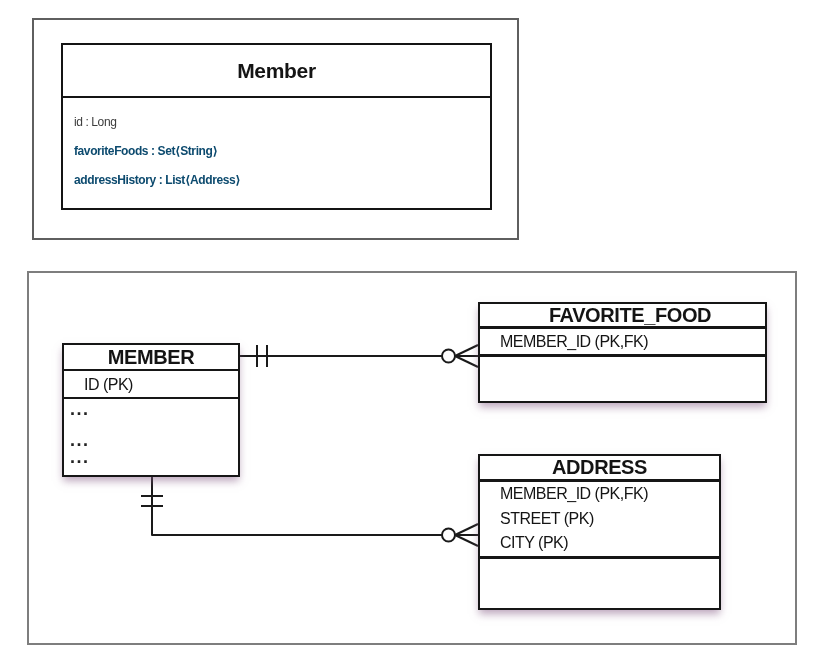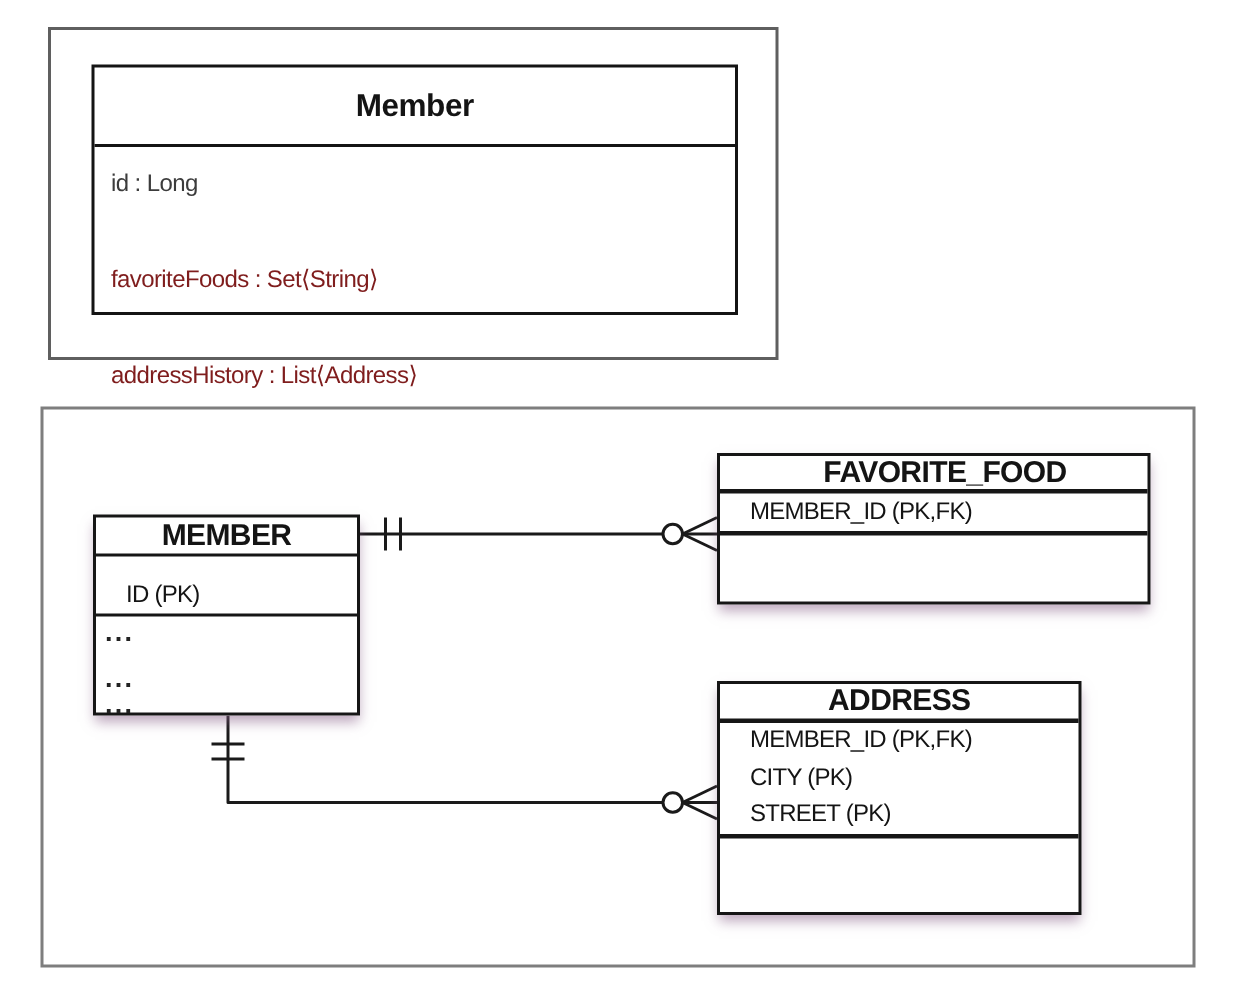--- a/index.html
+++ b/index.html
@@ -17,42 +17,42 @@
   .uml-panel { left: 32px; top: 18px; width: 487px; height: 222px; border: 2px solid #5f5f5f; }
   .uml-class {
     position: absolute; left: 27px; top: 23px; width: 431px; height: 167px;
     border: 2.5px solid #141414; background: #fff;
   }
   .uml-class-header {
     height: 53px; border-bottom: 2.5px solid #141414;
     display: flex; align-items: center; justify-content: center;
     font-weight: 700; font-size: 21px; letter-spacing: -0.3px;
   }
-  .uml-class-body { padding: 10px 10px 0 11px; font-size: 16px; line-height: 29px; letter-spacing: -0.4px; }
+  .uml-class-body { padding: 10px 10px 0 11px; font-size: 12px; line-height: 29px; letter-spacing: -0.4px; }
   .attr-plain { font-weight: 400; color: #3c3c3c; }
-  .attr-bold  { font-weight: 400; color: #7f1d1d; margin-top: 35px; }
+  .attr-bold  { font-weight: 700; color: #0c4a6e; }
 
   
   .erd-panel { left: 27px; top: 271px; width: 770px; height: 374px; border: 2px solid #7e7e7e; }
   .erd-lines { position: absolute; left: 0; top: 0; }
 
   .erd-table {
     position: absolute; background: #ffffff;
     border: 2.5px solid #161616;
     box-shadow: 0 5px 8px -1px rgba(134, 94, 134, 0.55);
   }
   .erd-header {
     display: flex; align-items: center; justify-content: center;
     font-weight: 700; font-size: 20px; letter-spacing: -0.4px;
   }
   .erd-row { font-size: 16px; letter-spacing: -0.5px; padding-left: 20px; white-space: nowrap; overflow: hidden; }
 
   .tbl-member { left: 33px; top: 70px; width: 178px; height: 134px; }
   .tbl-member .erd-header { height: 26px; border-bottom: 2px solid #161616; }
-  .tbl-member .erd-keyrow { height: 28px; line-height: 27px; border-bottom: 2px solid #161616; margin-top: 12px; }
+  .tbl-member .erd-keyrow { height: 28px; line-height: 27px; border-bottom: 2px solid #161616; }
   .tbl-member .erd-dots-body { padding: 2px 0 0 6px; }
   .erd-dots { font-size: 18px; font-weight: 700; letter-spacing: 1.5px; line-height: 17px; color: #222; }
   .erd-dots.gap { margin-top: 14px; }
 
   .tbl-ff { left: 449px; top: 29px; width: 289px; height: 101px; }
   .tbl-ff .erd-header { height: 25px; border-bottom: 3px solid #161616; padding-left: 15px; }
   .tbl-ff .erd-rows { border-bottom: 3px solid #161616; }
   .tbl-ff .erd-row { line-height: 25px; height: 25px; }
 
   .tbl-addr { left: 449px; top: 181px; width: 243px; height: 156px; }
@@ -116,20 +116,20 @@
       <div class="erd-rows">
         <div class="erd-row">MEMBER_ID (PK,FK)</div>
       </div>
       <div class="erd-empty"></div>
     </div>
 
     <div class="erd-table tbl-addr">
       <div class="erd-header">ADDRESS</div>
       <div class="erd-rows">
         <div class="erd-row">MEMBER_ID (PK,FK)</div>
+        <div class="erd-row">STREET (PK)</div>
         <div class="erd-row">CITY (PK)</div>
-        <div class="erd-row">STREET (PK)</div>
       </div>
       <div class="erd-empty"></div>
     </div>
 
   </section>
 </div>
 
 </body></html>

